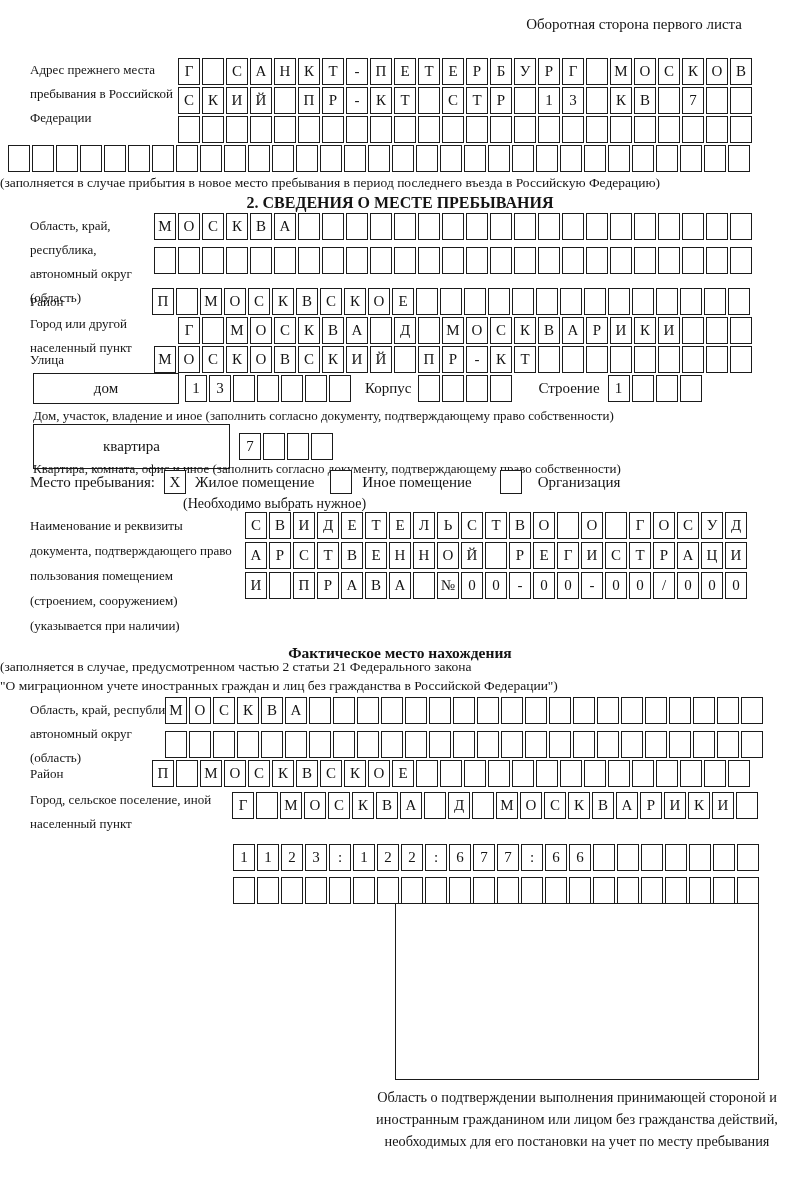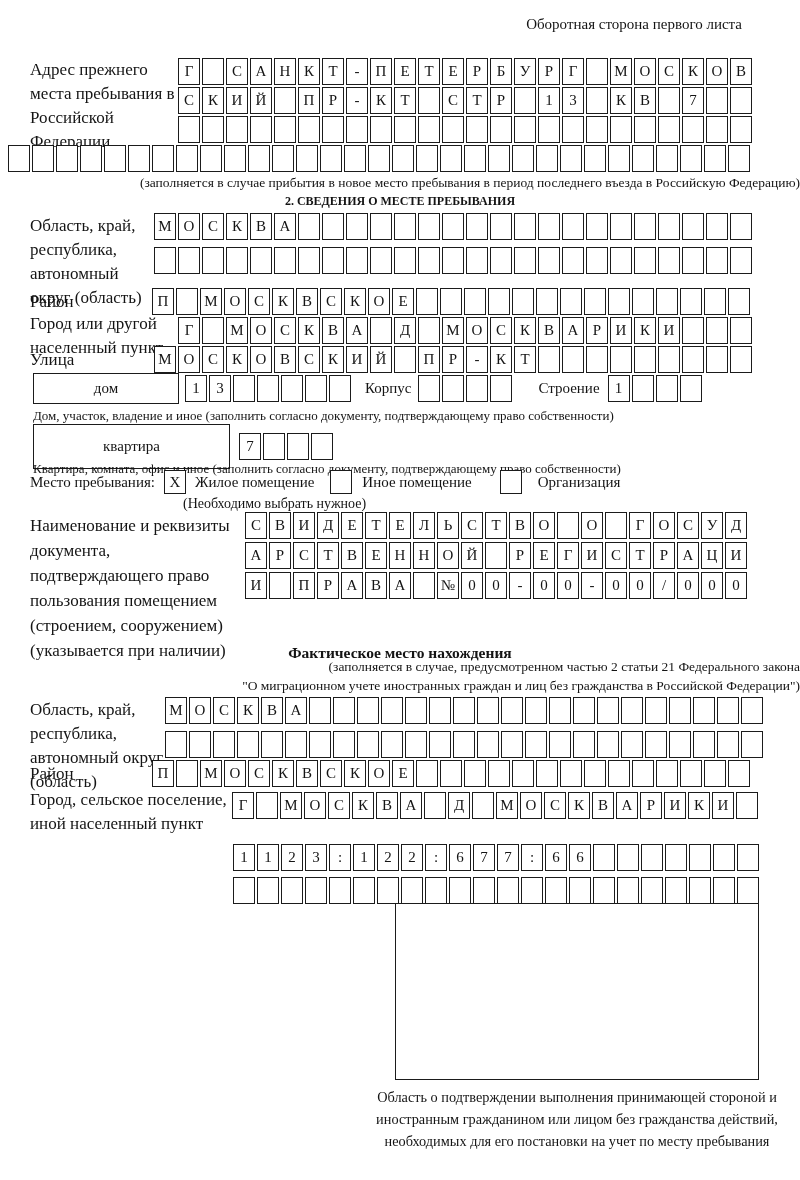--- a/index.html
+++ b/index.html
@@ -1,30 +1,30 @@
 <!DOCTYPE html>
 <html><head>
 <meta charset="utf-8">
 <style>
   html,body{margin:0;padding:0;background:#ffffff;}
   .page{
     position:relative;width:800px;height:1180px;background:#ffffff;
     font-family:"Liberation Serif","DejaVu Serif",serif;color:#141414;overflow:hidden;
   }
   .abs{position:absolute;}
-  .lbl{position:absolute;font-size:17px;line-height:24px;color:#141414;}
+  .lbl{position:absolute;font-size:13px;line-height:24px;color:#141414;}
   .cellrow{display:flex;}
   .cell{
     box-sizing:border-box;flex:0 0 auto;width:22px;height:27px;margin-right:2px;
     border:1.6px solid #1b1b1b;display:flex;align-items:center;justify-content:center;
     font-size:15px;color:#141414;background:#fff;
   }
-  .h-center{position:absolute;left:0;width:100%;text-align:center;font-weight:bold;font-size:12px;}
+  .h-center{position:absolute;left:0;width:100%;text-align:center;font-weight:bold;font-size:16px;}
   .caption{position:absolute;font-size:13px;color:#141414;}
-  .caption-center{position:absolute;left:0;width:100%;text-align:right;font-size:13.5px;}
+  .caption-center{position:absolute;left:0;width:100%;text-align:left;font-size:13.5px;}
   .wordbox{
     box-sizing:border-box;border:1.8px solid #1b1b1b;display:flex;align-items:center;
     justify-content:center;font-size:15px;background:#fff;
   }
   .inline-lbl{font-size:15px;white-space:nowrap;display:flex;align-items:center;}
   .chk{
     box-sizing:border-box;width:22px;height:24px;border:1.6px solid #1b1b1b;
     display:inline-flex;align-items:center;justify-content:center;font-size:15px;background:#fff;
   }
   .optrow{position:absolute;display:flex;align-items:center;}

